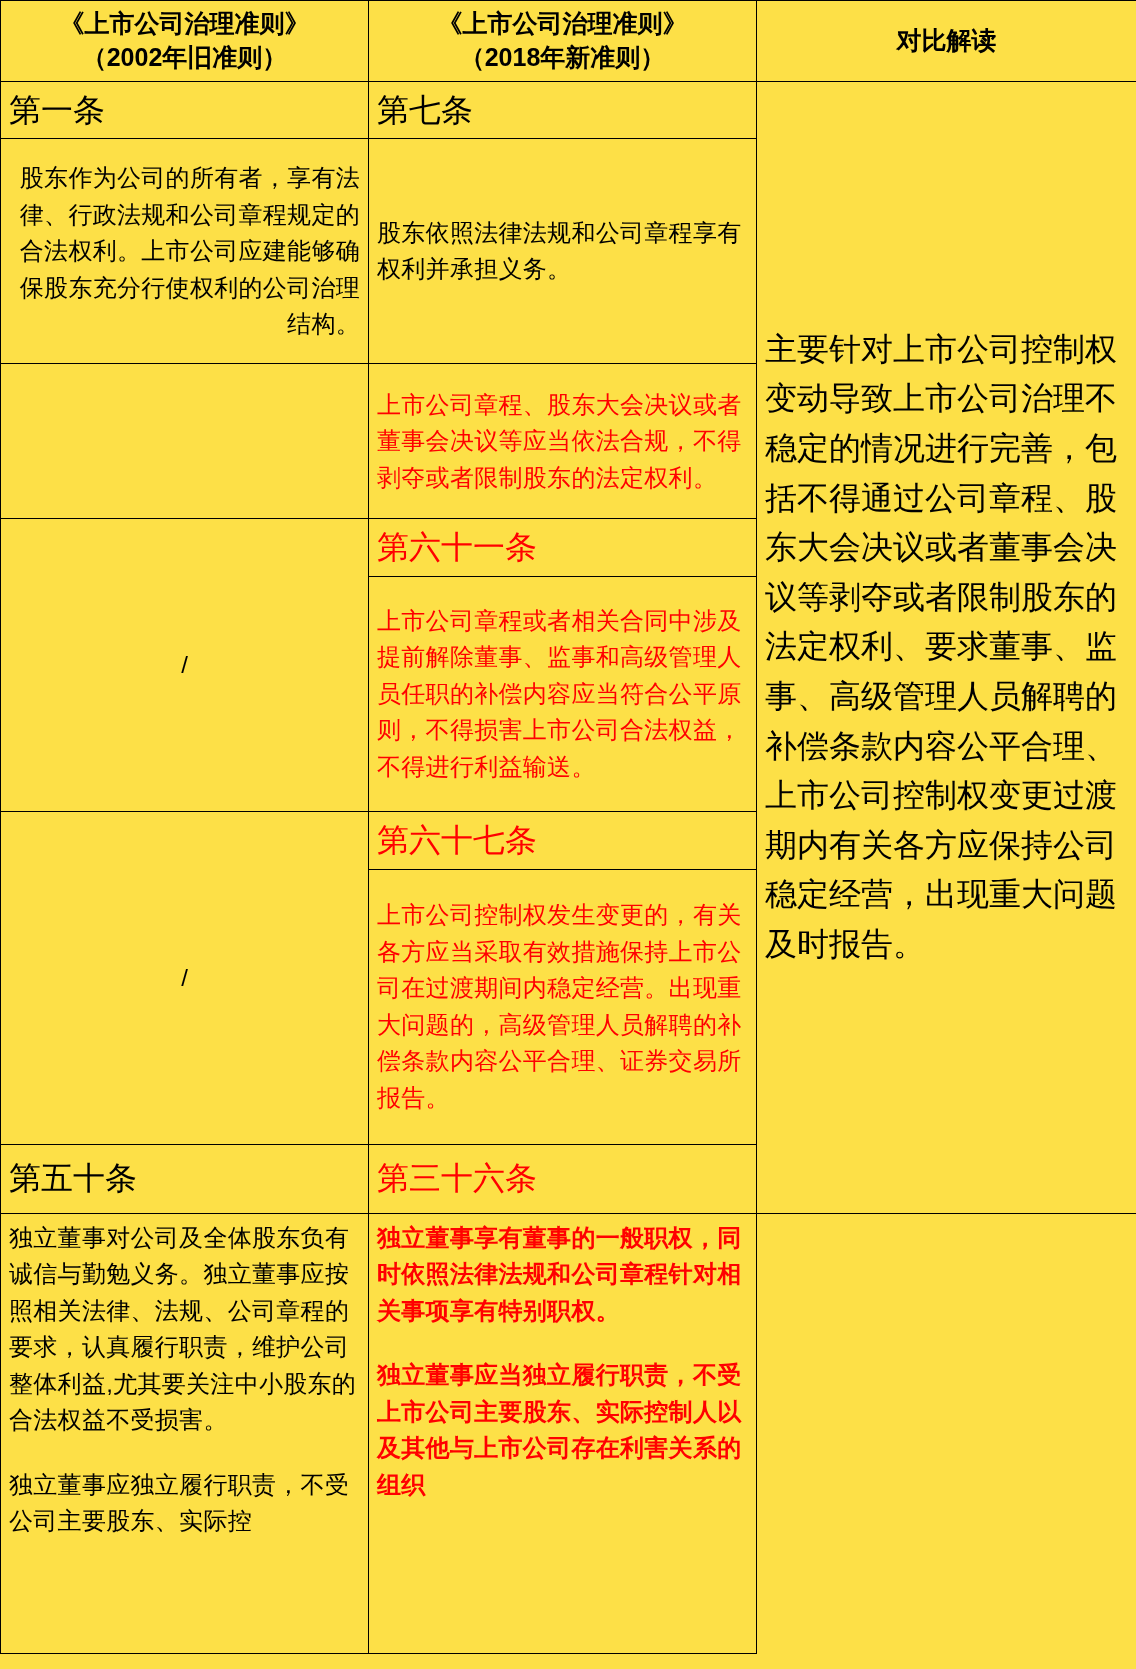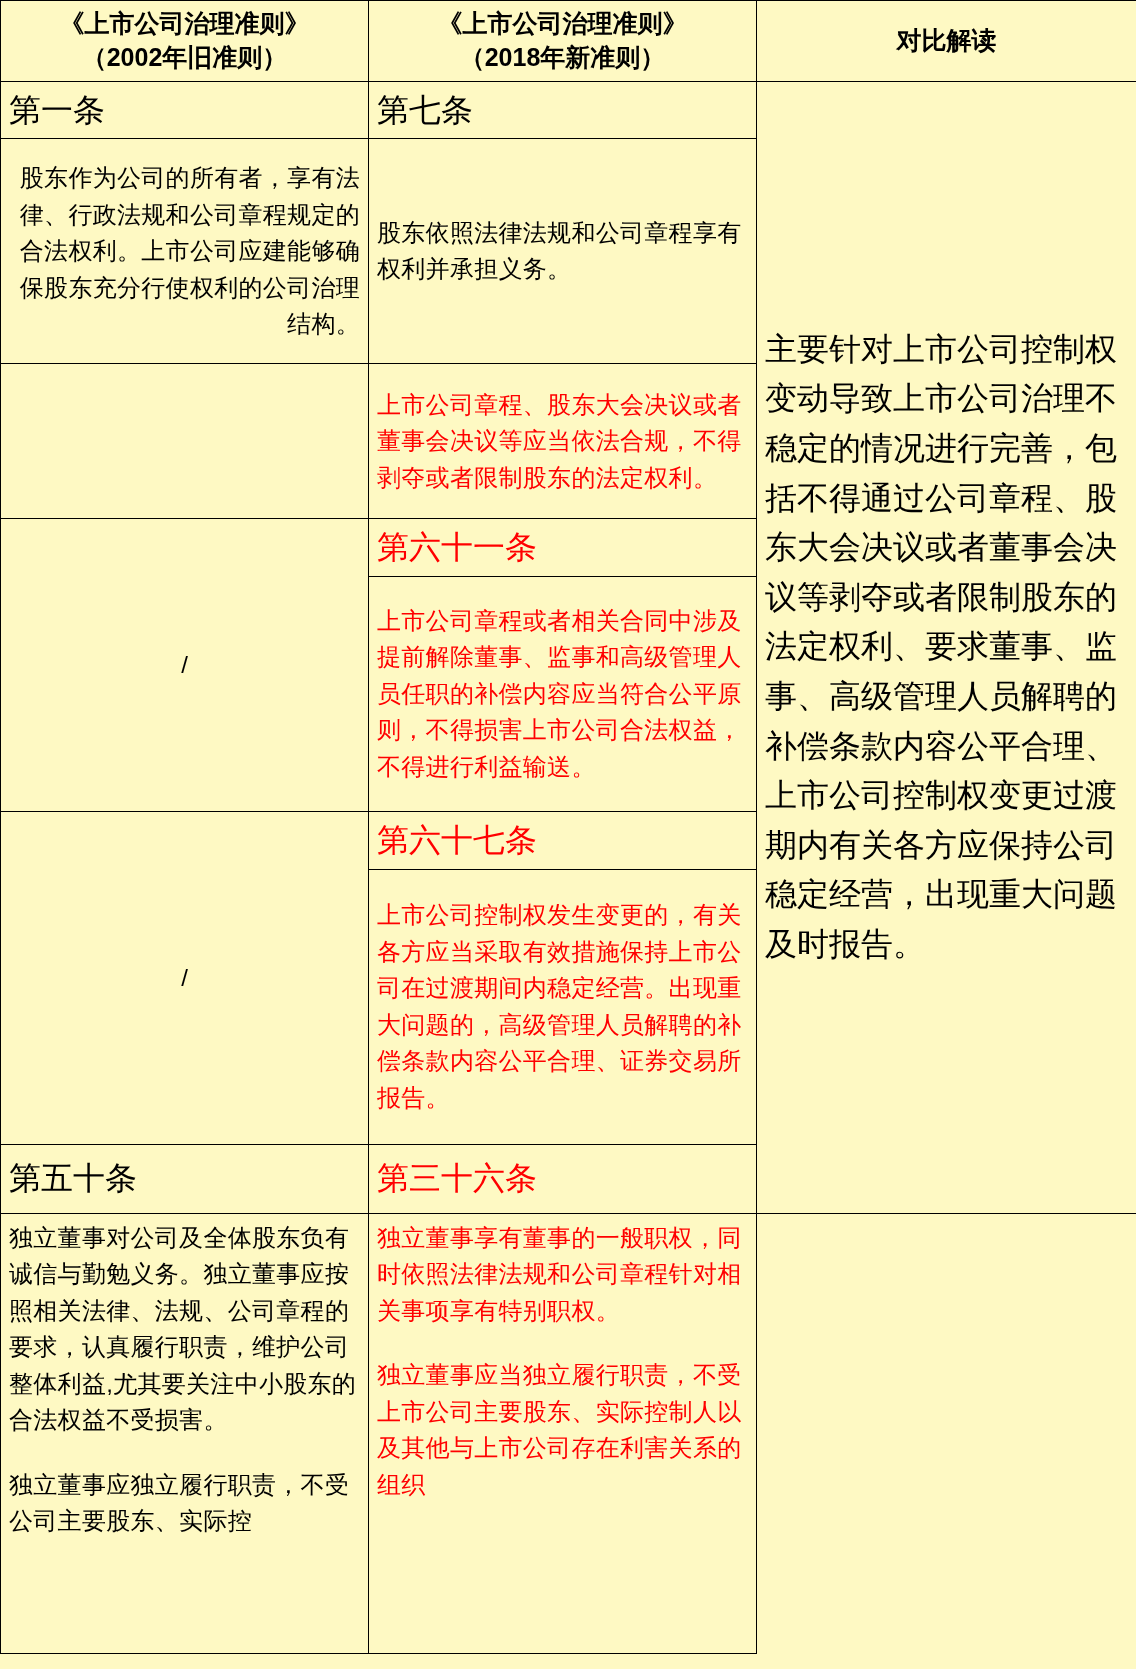--- a/index.html
+++ b/index.html
@@ -8,21 +8,21 @@
     background: #ffffff;
   }
   body {
     font-family: "Liberation Sans", sans-serif;
     color: #000000;
   }
   .page {
     width: 1136px;
     min-height: 1669px;
     position: relative;
-    background: #fef9c3;
+    background: #fde047;
     box-sizing: border-box;
     overflow: hidden;
   }
   table.compare {
     border-collapse: collapse;
     width: 1136px;
     table-layout: fixed;
   }
   table.compare col.c1 { width: 368px; }
   table.compare col.c2 { width: 388px; }
@@ -137,20 +137,20 @@
         <td class="art-label">第五十条</td>
         <td class="art-label red">第三十六条</td>
         <td rowspan="2" class="tall-note cut-bottom" style="vertical-align:bottom;">独立董事制度在促进上</td>
       </tr>
 
       <tr>
         <td class="cell black cut-bottom" style="height:440px; vertical-align:top;">
           <p class="para">独立董事对公司及全体股东负有诚信与勤勉义务。独立董事应按照相关法律、法规、公司章程的要求，认真履行职责，维护公司整体利益,尤其要关注中小股东的合法权益不受损害。</p>
           <p class="para">独立董事应独立履行职责，不受公司主要股东、实际控</p>
         </td>
-        <td class="cell red cut-bottom" style="vertical-align:top;">
+        <td class="cell red cut-bottom" style="vertical-align:top;font-weight:bold;">
           <p class="para">独立董事享有董事的一般职权，同时依照法律法规和公司章程针对相关事项享有特别职权。</p>
           <p class="para">独立董事应当独立履行职责，不受上市公司主要股东、实际控制人以及其他与上市公司存在利害关系的组织</p>
         </td>
       </tr>
     </tbody>
   </table>
 </div>
 
 </body></html>

